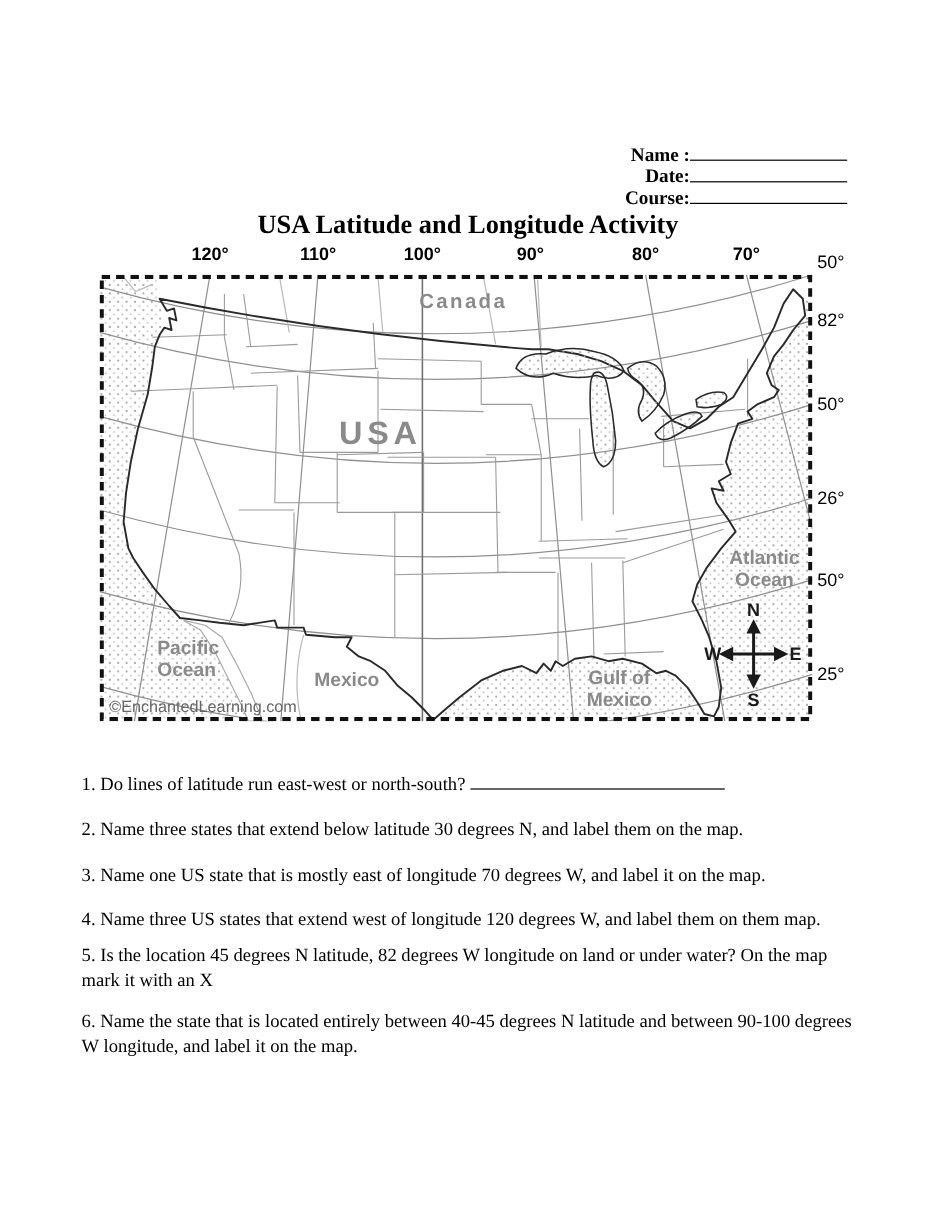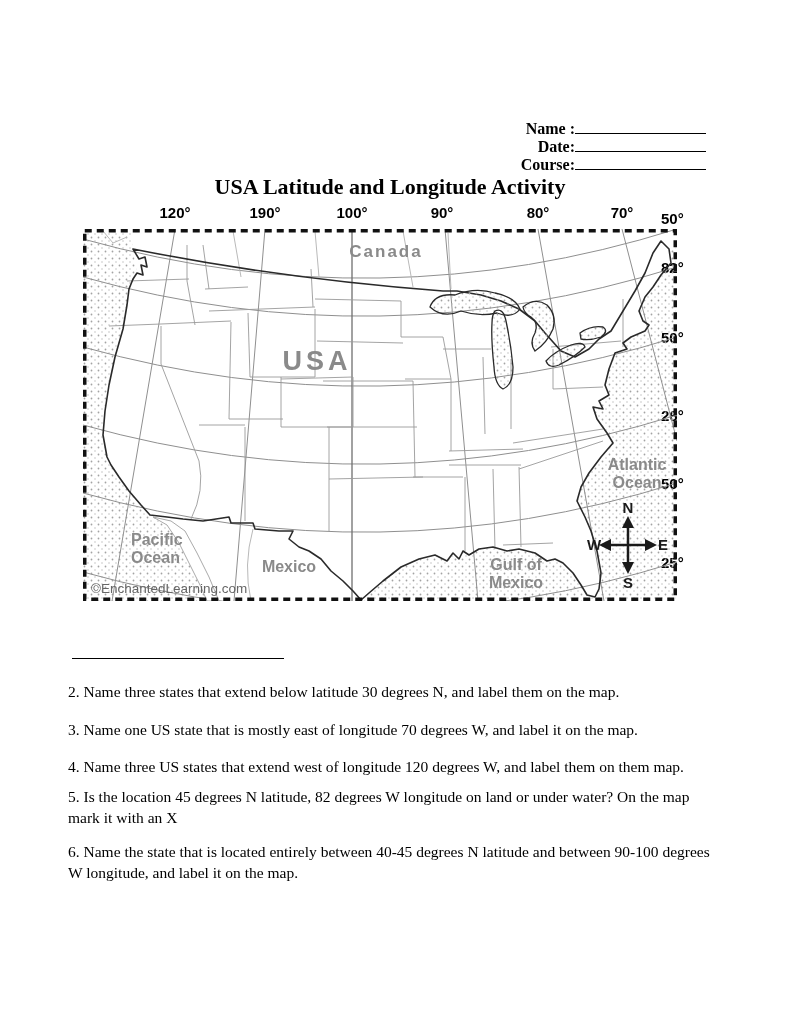--- a/index.html
+++ b/index.html
@@ -11,22 +11,22 @@
            line-height:18px;white-space:nowrap;text-align:right;}
   .hdr-line{display:inline-block;width:131px;border-bottom:1.6px solid #000;
             height:13px;}
 
   .title{position:absolute;top:174px;left:390px;transform:translateX(-50%);
          font-size:22px;font-weight:bold;white-space:nowrap;}
 
   
   .lon{position:absolute;top:204px;transform:translateX(-50%);
        font-family:"Liberation Sans",sans-serif;font-weight:bold;font-size:15px;}
-  .lat{position:absolute;left:661px;
-       font-family:"Liberation Sans",sans-serif;font-weight:bold;font-size:15px;}
+  .lat{position:absolute;left:681px;
+       font-family:"Liberation Sans",sans-serif;font-weight:normal;font-size:15px;}
 
   .map{position:absolute;left:83px;top:229px;width:594px;height:372px;}
 
   
   .q{position:absolute;left:68px;width:652px;font-size:15.5px;line-height:21px;}
   .q-line{display:inline-block;width:212px;border-bottom:1.3px solid #000;height:12px;
           margin-left:4px;}
 
   svg text{font-family:"Liberation Sans",sans-serif;}
   .sea-label{fill:#8a8a8a;font-weight:bold;font-size:16px;text-anchor:middle;}
@@ -40,21 +40,21 @@
 <div class="hdr-row" style="top:138px">
   <span>Date:</span><span class="hdr-line"></span>
 </div>
 <div class="hdr-row" style="top:156px">
   <span>Course:</span><span class="hdr-line"></span>
 </div>
 
 <div class="title">USA Latitude and Longitude Activity</div>
 
 <span class="lon" style="left:175px">120°</span>
-<span class="lon" style="left:265px">190°</span>
+<span class="lon" style="left:265px">110°</span>
 <span class="lon" style="left:352px">100°</span>
 <span class="lon" style="left:442px">90°</span>
 <span class="lon" style="left:538px">80°</span>
 <span class="lon" style="left:622px">70°</span>
 
 <span class="lat" style="top:210px">50°</span>
 <span class="lat" style="top:259px">82°</span>
 <span class="lat" style="top:329px">50°</span>
 <span class="lat" style="top:407px">26°</span>
 <span class="lat" style="top:475px">50°</span>
@@ -186,18 +186,18 @@
     <text x="511" y="321" text-anchor="middle" font-size="15" font-weight="bold" fill="#1a1a1a">W</text>
     <text x="580" y="321" text-anchor="middle" font-size="15" font-weight="bold" fill="#1a1a1a">E</text>
   </g>
 
   <text x="8" y="364" font-size="13.5" fill="#666666">©EnchantedLearning.com</text>
 
   <rect x="1.75" y="1.75" width="590.5" height="368.5" fill="none" stroke="#111111" stroke-width="3.5" stroke-dasharray="7 5"></rect>
 </svg>
 </div>
 
-<p class="q" style="top:627px"><span class="q-line"></span></p>
+<p class="q" style="top:627px"><span>1. Do lines of latitude run east-west or north-south?</span><span class="q-line"></span></p>
 <p class="q" style="top:665px"><span>2. Name three states that extend below latitude 30 degrees N, and label them on the map.</span></p>
 <p class="q" style="top:703px"><span>3. Name one US state that is mostly east of longitude 70 degrees W, and label it on the map.</span></p>
 <p class="q" style="top:740px"><span>4. Name three US states that extend west of longitude 120 degrees W, and label them on them map.</span></p>
 <p class="q" style="top:770px"><span>5. Is the location 45 degrees N latitude, 82 degrees W longitude on land or under water? On the map mark it with an X</span></p>
 <p class="q" style="top:825px"><span>6. Name the state that is located entirely between 40-45 degrees N latitude and between 90-100 degrees W longitude, and label it on the map.</span></p>
 
 </body></html>

